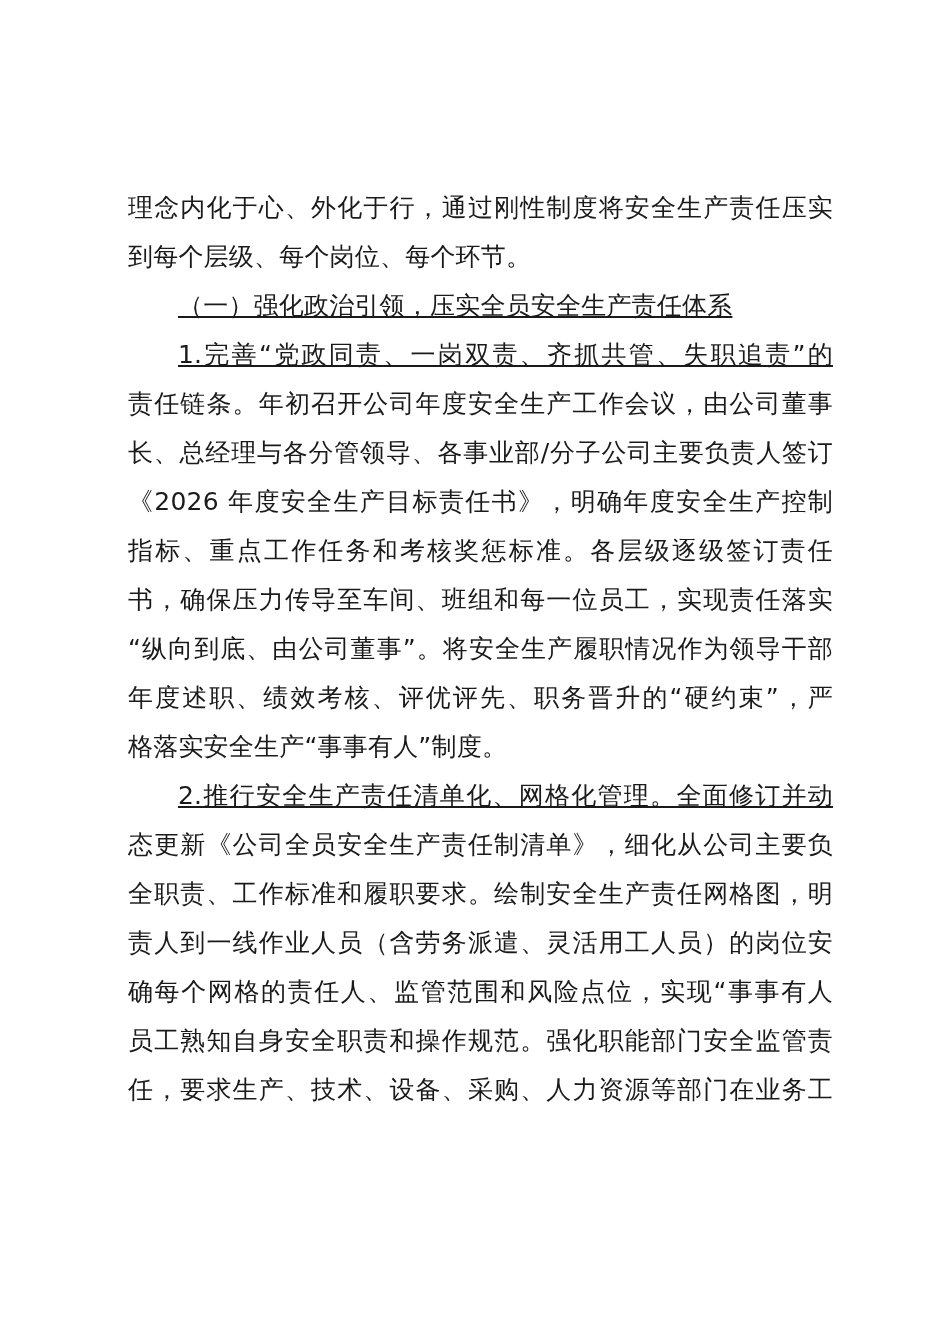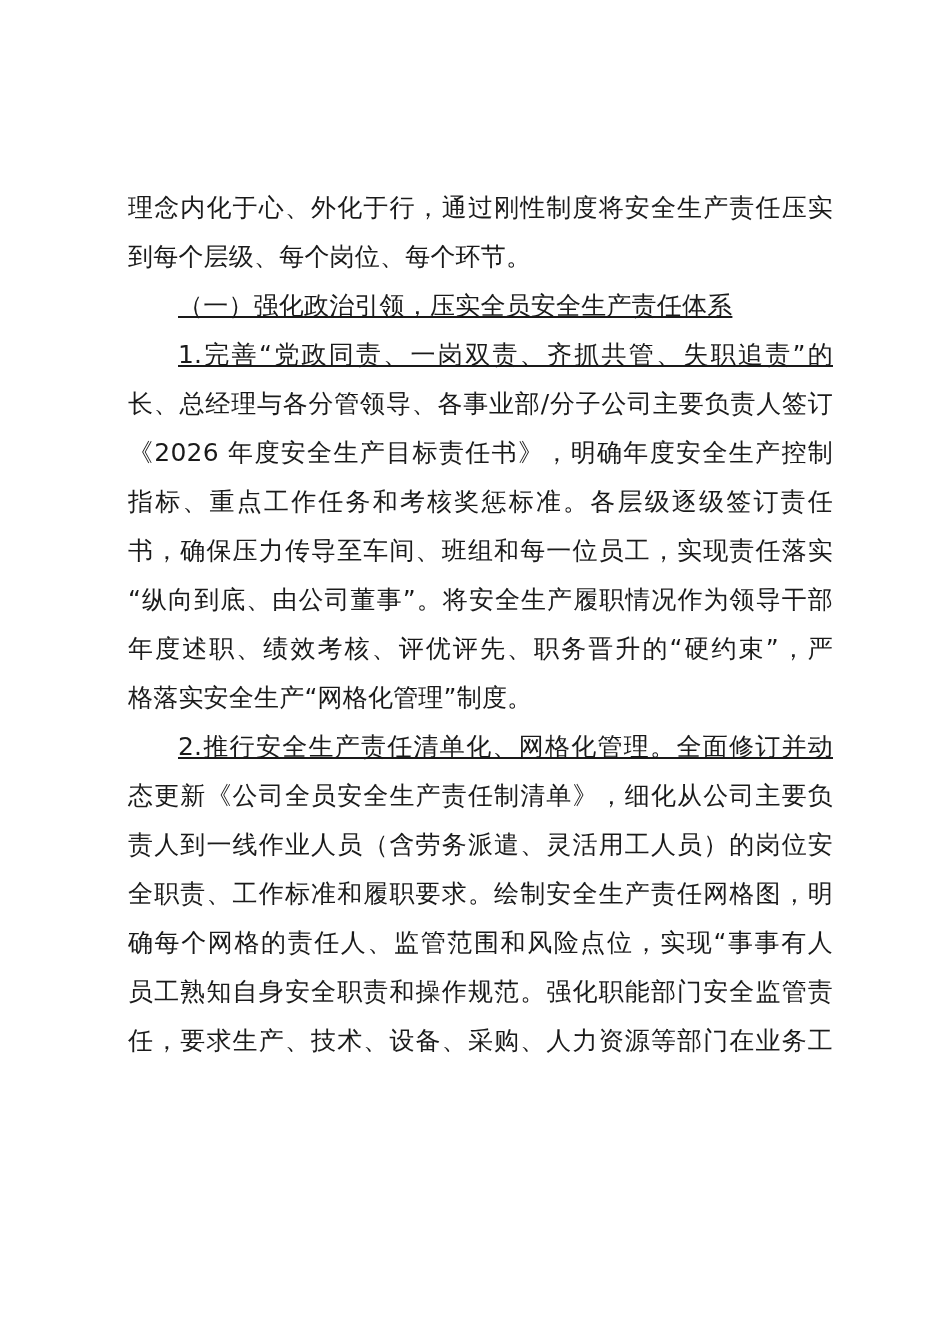--- a/index.html
+++ b/index.html
@@ -63,33 +63,34 @@
       <span class="line">理念内化于心、外化于行，通过刚性制度将安全生产责任压实</span>
       <span class="line last">到每个层级、每个岗位、每个环节。</span>
     </div>
 
     <div class="para">
       <span class="line last first-indent">（一）强化政治引领，压实全员安全生产责任体系</span>
     </div>
 
     <div class="para">
       <span class="line first-indent">1.完善“党政同责、一岗双责、齐抓共管、失职追责”的</span>
+      <span class="line">责任链条。年初召开公司年度安全生产工作会议，由公司董事</span>
       <span class="line">长、总经理与各分管领导、各事业部/分子公司主要负责人签订</span>
       <span class="line">《2026 年度安全生产目标责任书》，明确年度安全生产控制</span>
       <span class="line">指标、重点工作任务和考核奖惩标准。各层级逐级签订责任</span>
       <span class="line">书，确保压力传导至车间、班组和每一位员工，实现责任落实</span>
       <span class="line">“纵向到底、由公司董事”。将安全生产履职情况作为领导干部</span>
       <span class="line">年度述职、绩效考核、评优评先、职务晋升的“硬约束”，严</span>
-      <span class="line last">格落实安全生产“网格化管理”制度。</span>
+      <span class="line last">格落实安全生产“事事有人”制度。</span>
     </div>
 
     <div class="para">
       <span class="line first-indent">2.推行安全生产责任清单化、网格化管理。全面修订并动</span>
       <span class="line">态更新《公司全员安全生产责任制清单》，细化从公司主要负</span>
+      <span class="line">全职责、工作标准和履职要求。绘制安全生产责任网格图，明</span>
       <span class="line">责人到一线作业人员（含劳务派遣、灵活用工人员）的岗位安</span>
-      <span class="line">全职责、工作标准和履职要求。绘制安全生产责任网格图，明</span>
       <span class="line">确每个网格的责任人、监管范围和风险点位，实现“事事有人</span>
       <span class="line">员工熟知自身安全职责和操作规范。强化职能部门安全监管责</span>
       <span class="line">任，要求生产、技术、设备、采购、人力资源等部门在业务工</span>
     </div>
 
   </div>
 </div>
 
 </body></html>

